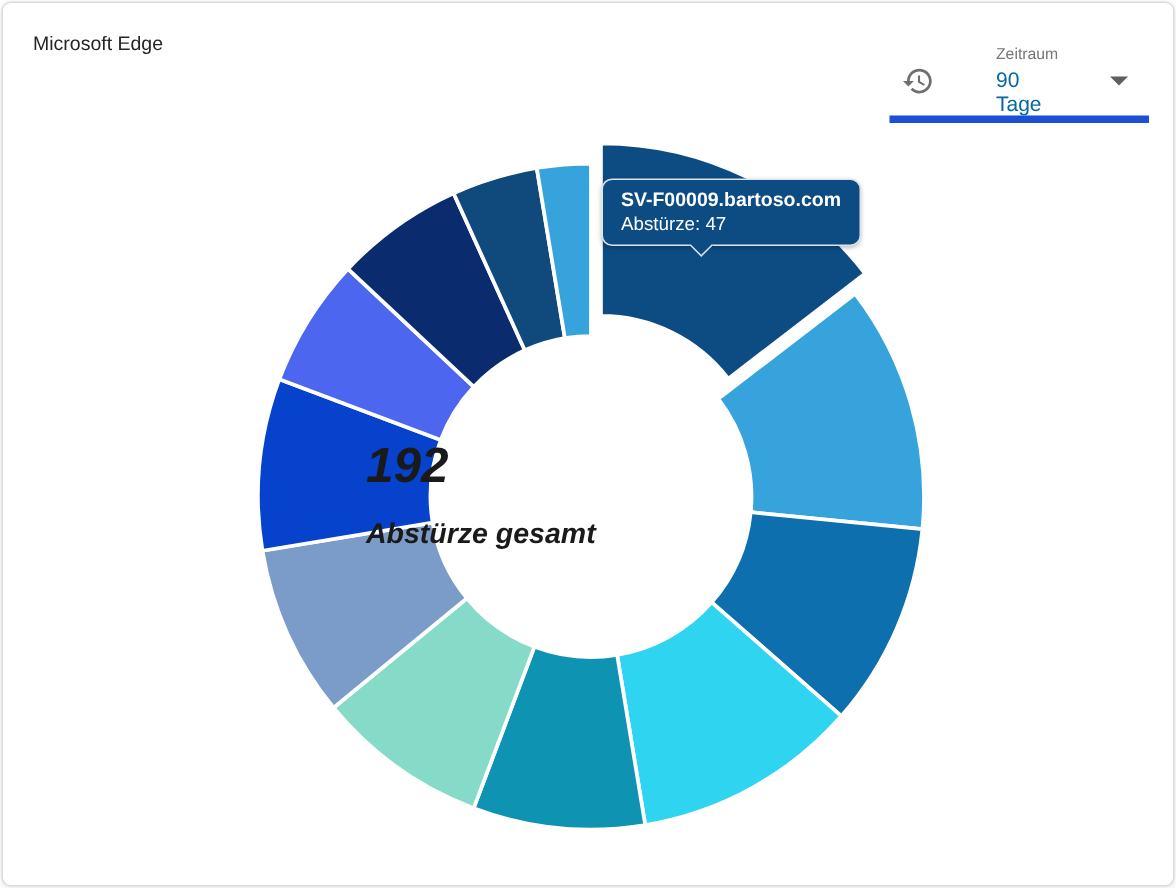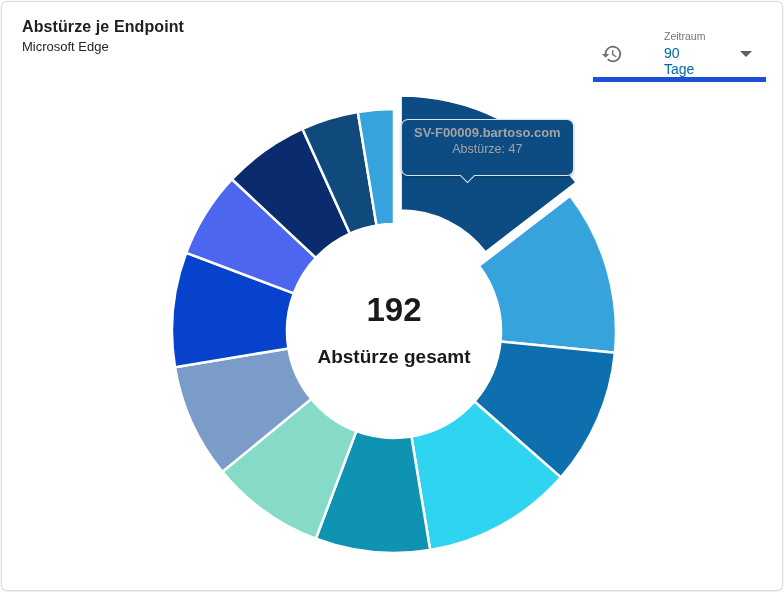--- a/index.html
+++ b/index.html
@@ -16,40 +16,39 @@
   .history-icon{width:22px;height:22px;margin-left:8px;flex:0 0 auto;color:#6f6f6f;}
   .history-icon svg{width:22px;height:22px;display:block;fill:#6f6f6f;}
   .ps-text{margin-left:12px;flex:1;}
   .ps-label{font-size:10.5px;color:#757575;}
   .ps-value{font-size:14px;color:#0369a1;margin-top:3px;}
   .caret{width:0;height:0;border-left:6px solid transparent;border-right:6px solid transparent;
     border-top:6px solid #5f5f5f;margin-right:14px;flex:0 0 auto;}
 
   .chart-svg{position:absolute;left:0;top:0;z-index:1;}
 
-  .center-text{position:absolute;left:242px;top:289px;width:300px;text-align:center;z-index:2;}
+  .center-text{position:absolute;left:242px;top:289px;width:300px;z-index:2;font-style:italic;}
   .center-value{font-size:33px;font-weight:700;color:#1a1a1a;}
   .center-label{font-size:19px;font-weight:700;color:#1a1a1a;margin-top:17px;}
 
   .tooltip{position:absolute;left:399px;top:117px;z-index:5;background:#0d4c82;
-    border:1px solid rgba(255,255,255,0.85);border-radius:7px;padding:5px 12px 19px 12px;
-    color:#a3a3a3;box-shadow:0 1px 3px rgba(0,0,0,0.25);white-space:nowrap;text-align:center;}
+    border:1px solid rgba(255,255,255,0.85);border-radius:7px;padding:5px 12px 7px 12px;
+    color:#ffffff;box-shadow:0 1px 3px rgba(0,0,0,0.25);white-space:nowrap;}
   .tooltip-title{font-size:13px;font-weight:700;}
   .tooltip-line{font-size:12.5px;margin-top:2px;}
   .tooltip-arrow{position:absolute;bottom:-6px;left:60px;width:10px;height:10px;
     background:#0d4c82;transform:rotate(45deg);
     border-right:1px solid rgba(255,255,255,0.85);border-bottom:1px solid rgba(255,255,255,0.85);}
 </style>
 </head>
 <body>
 
 <div class="card">
 
   <div class="header">
-    <div class="title">Abstürze je Endpoint</div>
     <div class="subtitle">Microsoft Edge</div>
   </div>
 
   <div class="period-select">
     <span class="history-icon">
       <svg viewBox="0 0 24 24">
         <path d="M13 3c-4.97 0-9 4.03-9 9H1l3.89 3.89.07.14L9 12H6c0-3.87 3.13-7 7-7s7 3.13 7 7-3.13 7-7 7c-1.93 0-3.68-.79-4.94-2.06l-1.42 1.42C8.27 19.99 10.51 21 13 21c4.97 0 9-4.03 9-9s-4.03-9-9-9zm-1 5v5l4.28 2.54.72-1.21-3.5-2.08V8H12z"></path>
       </svg>
     </span>
     <span class="ps-text">

